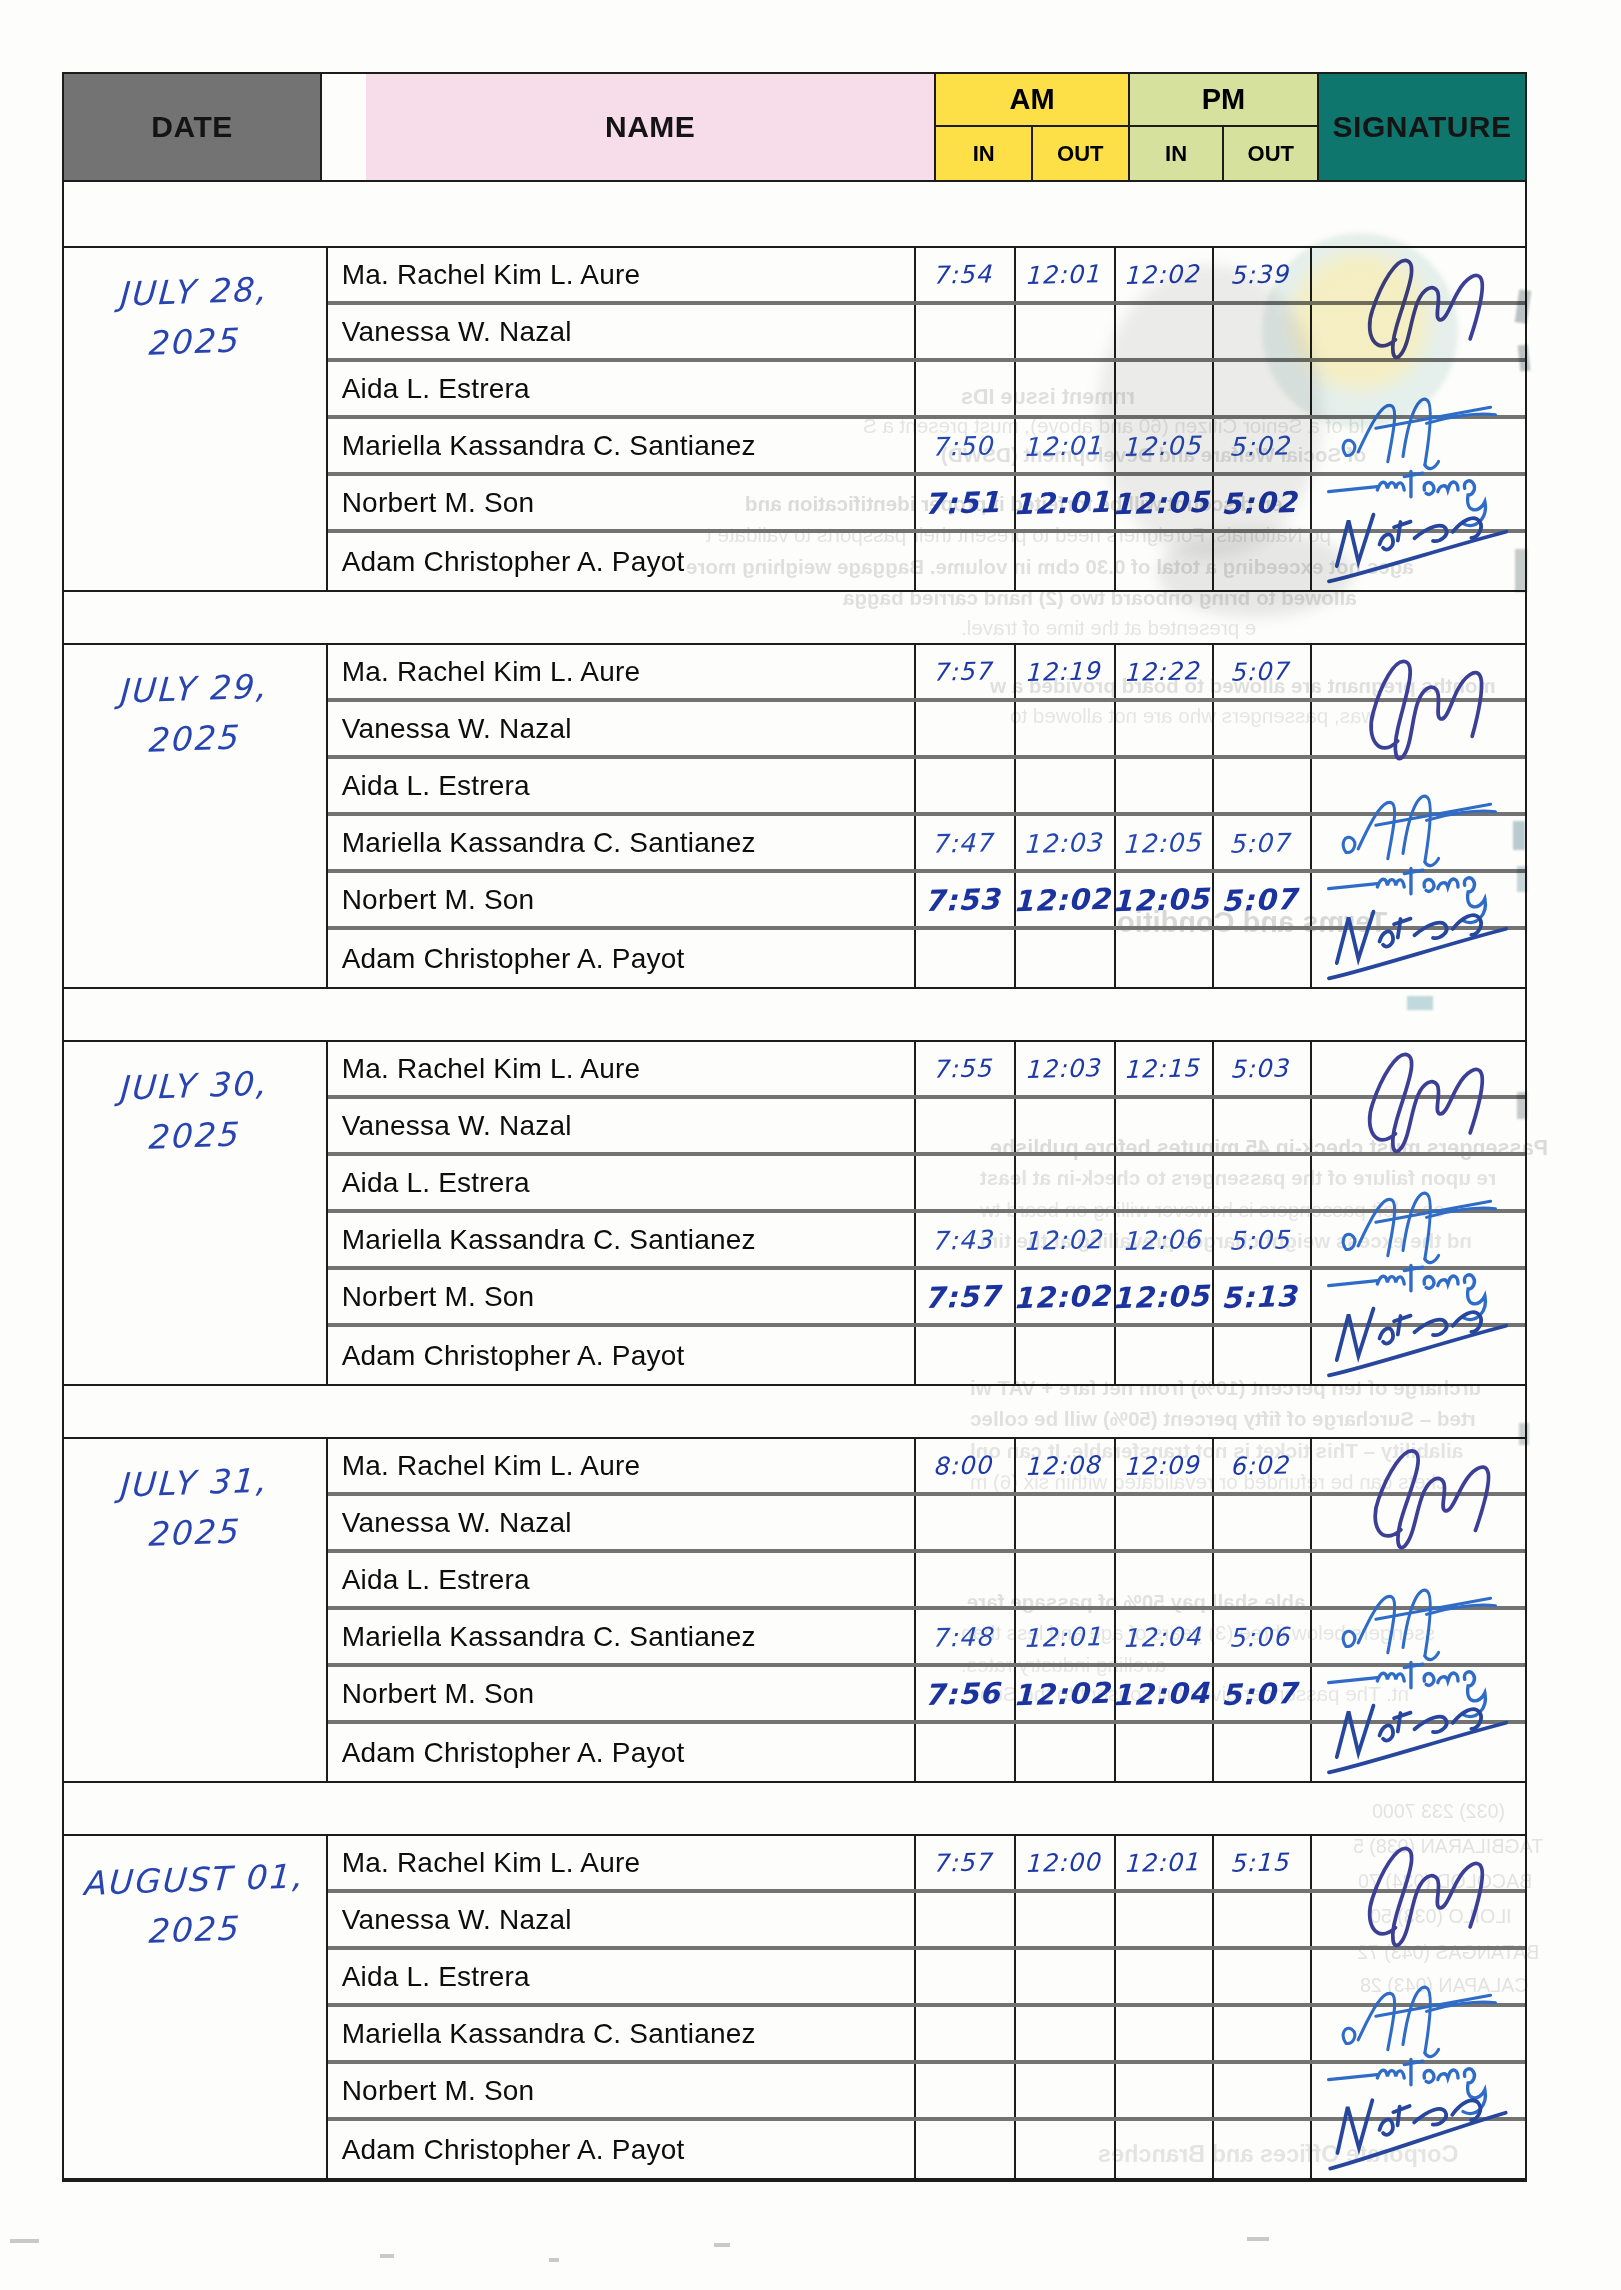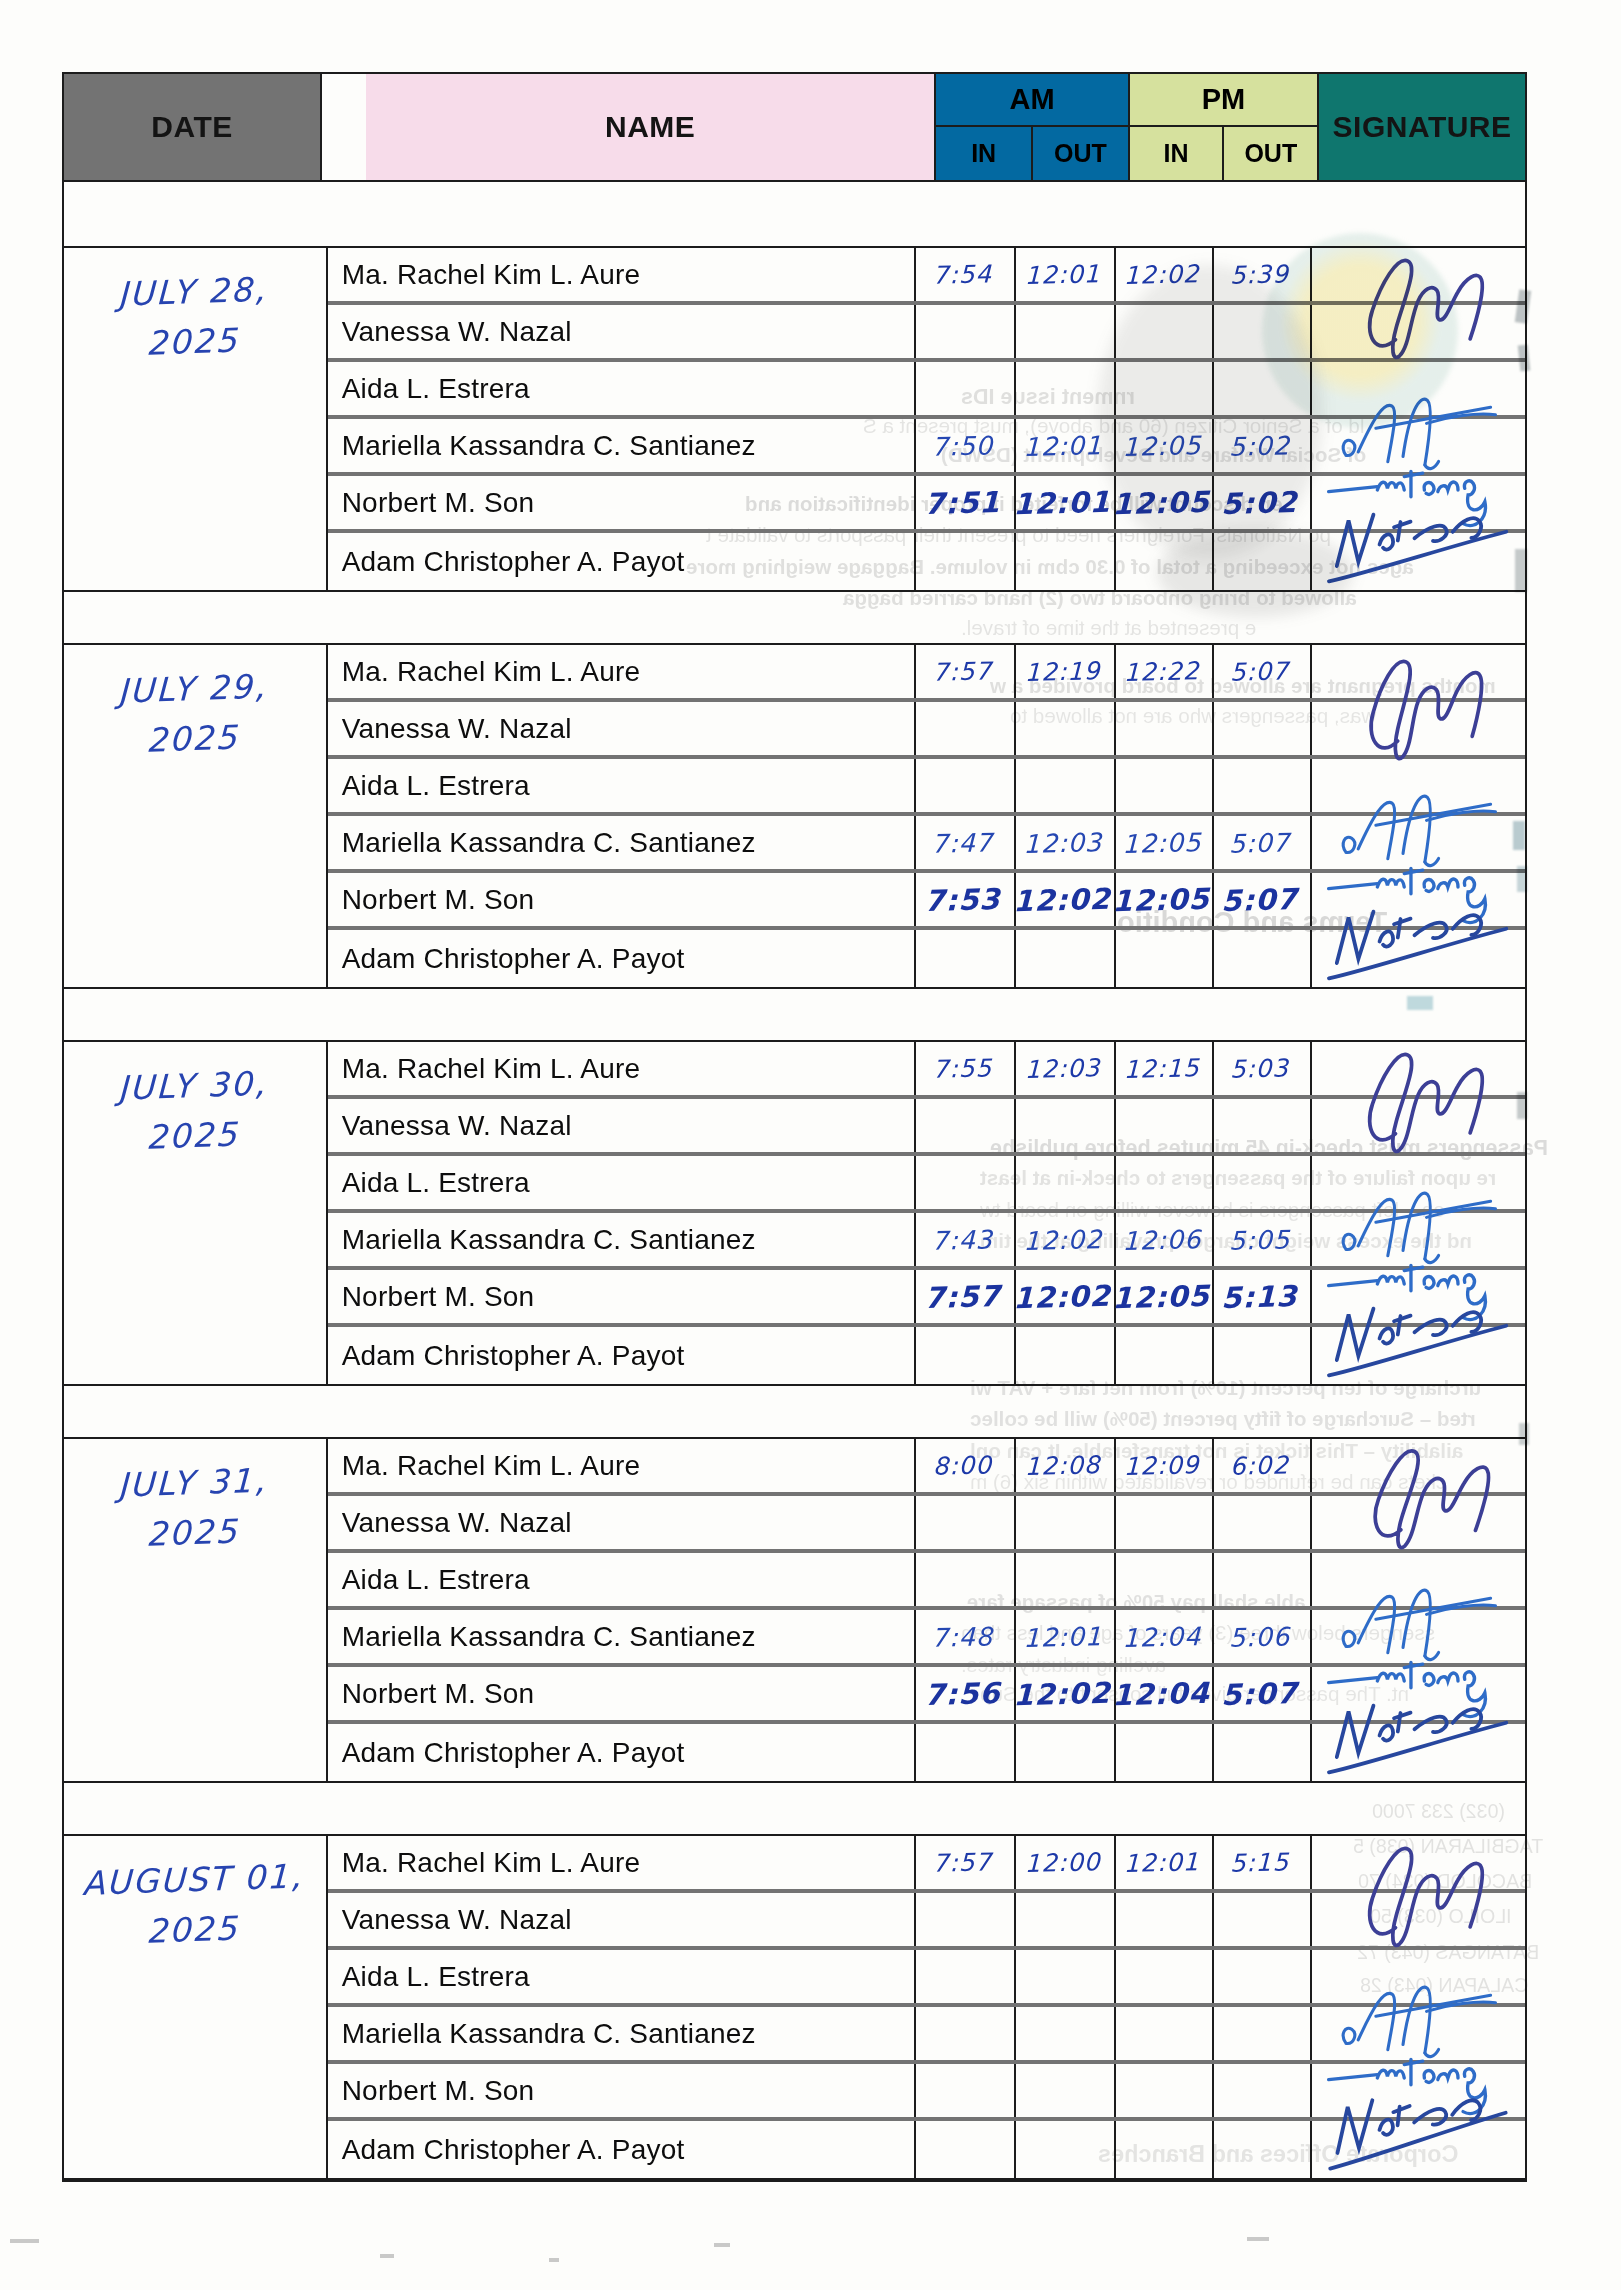--- a/index.html
+++ b/index.html
@@ -25,21 +25,21 @@
   .hcell{display:flex; align-items:center; justify-content:center;
     font-weight:bold; font-size:30px; color:#141414; letter-spacing:0.5px;}
   .h-date{width:267px; border-right:2px solid #1c1c1c;}
   .h-name{width:590px; border-right:2px solid #1c1c1c;margin-left:44px;}
   .h-group{width:200px; display:flex; flex-direction:column; border-right:2px solid #1c1c1c;}
   .h-group.pm{width:196px;}
   .h-top{height:53px; display:flex; align-items:center; justify-content:center;
     font-weight:bold; font-size:29px; border-bottom:2px solid #1c1c1c;}
   .h-sub{flex:1; display:flex;}
   .h-sub > div{flex:1; display:flex; align-items:center; justify-content:center;
-    font-weight:bold; font-size:25px;}
+    font-weight:bold; font-size:22px;}
   .h-sub > div:first-child{border-right:2px solid #1c1c1c;}
   .h-sig{width:213px;}
   .spacer{height:64px;}
   .block-gap{height:51px;}
   
   .block{position:relative; display:flex; border-top:2.9px solid #1c1c1c; border-bottom:2.9px solid #1c1c1c;}
   .block + .block-gap{}
   .date-cell{width:267px; border-right:2px solid #1c1c1c; position:relative;}
   .rows{flex:1;}
   .row{display:flex; height:57px; border-bottom:4px solid #737373;}
@@ -161,21 +161,21 @@
       <span class="bleed" style="left: 1370px; top: 1905px; font-size: 19.6px; opacity: 0.16;">ILOILO (033) 50</span>
       <span class="bleed" style="left: 1357px; top: 1941px; font-size: 19.6px; opacity: 0.16;">BATANGAS (043) 72</span>
       <span class="bleed" style="left: 1360px; top: 1974px; font-size: 19.6px; opacity: 0.16;">CALAPAN (043) 28</span>
       <span class="bleed" style="left: 1098px; top: 2141px; font-size: 23.5px; opacity: 0.15; font-weight: bold;">Corporate Offices and Branches</span>
     </div>
 
   <div class="grid">
     <div class="thead">
       <div class="hcell h-date" style="background:#737373">DATE</div>
       <div class="hcell h-name" style="background:#f7dcea">NAME</div>
-      <div class="h-group am" style="background:#0369a1">
+      <div class="h-group am" style="background:#fde047">
         <div class="h-top">AM</div>
         <div class="h-sub">
           <div>IN</div>
           <div>OUT</div>
         </div>
       </div>
       <div class="h-group pm" style="background:#d6e19e">
         <div class="h-top">PM</div>
         <div class="h-sub">
           <div>IN</div>

